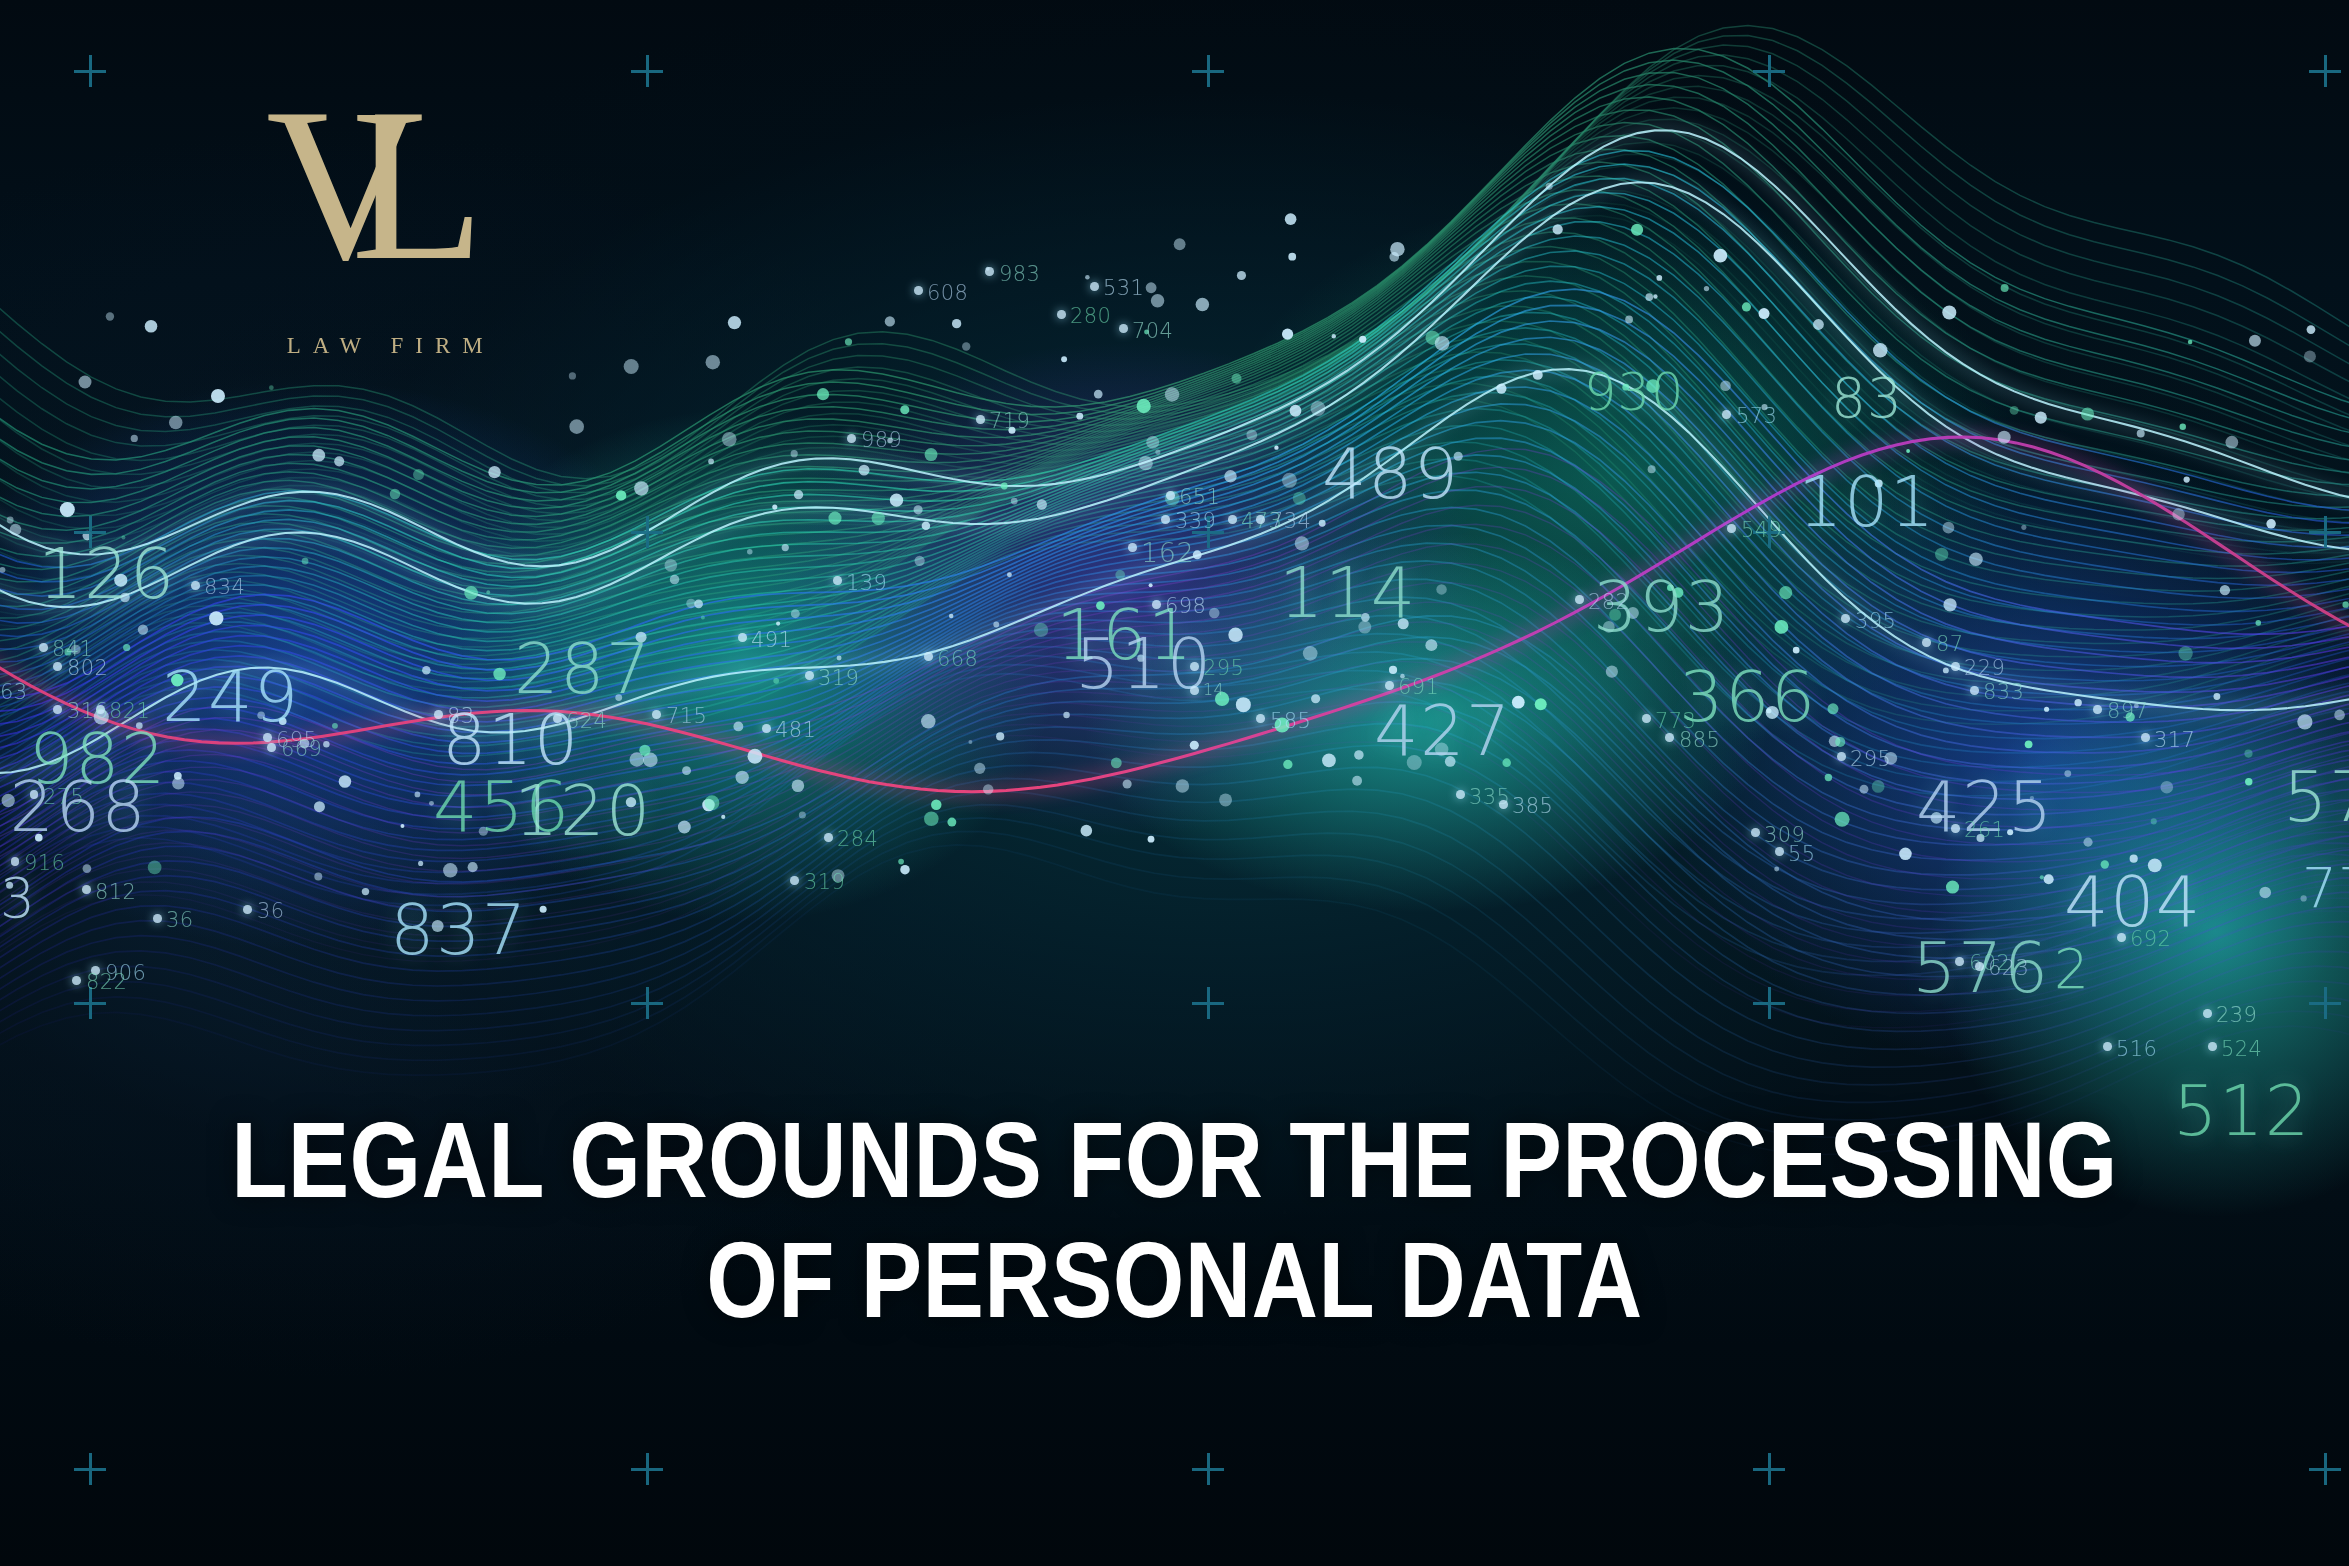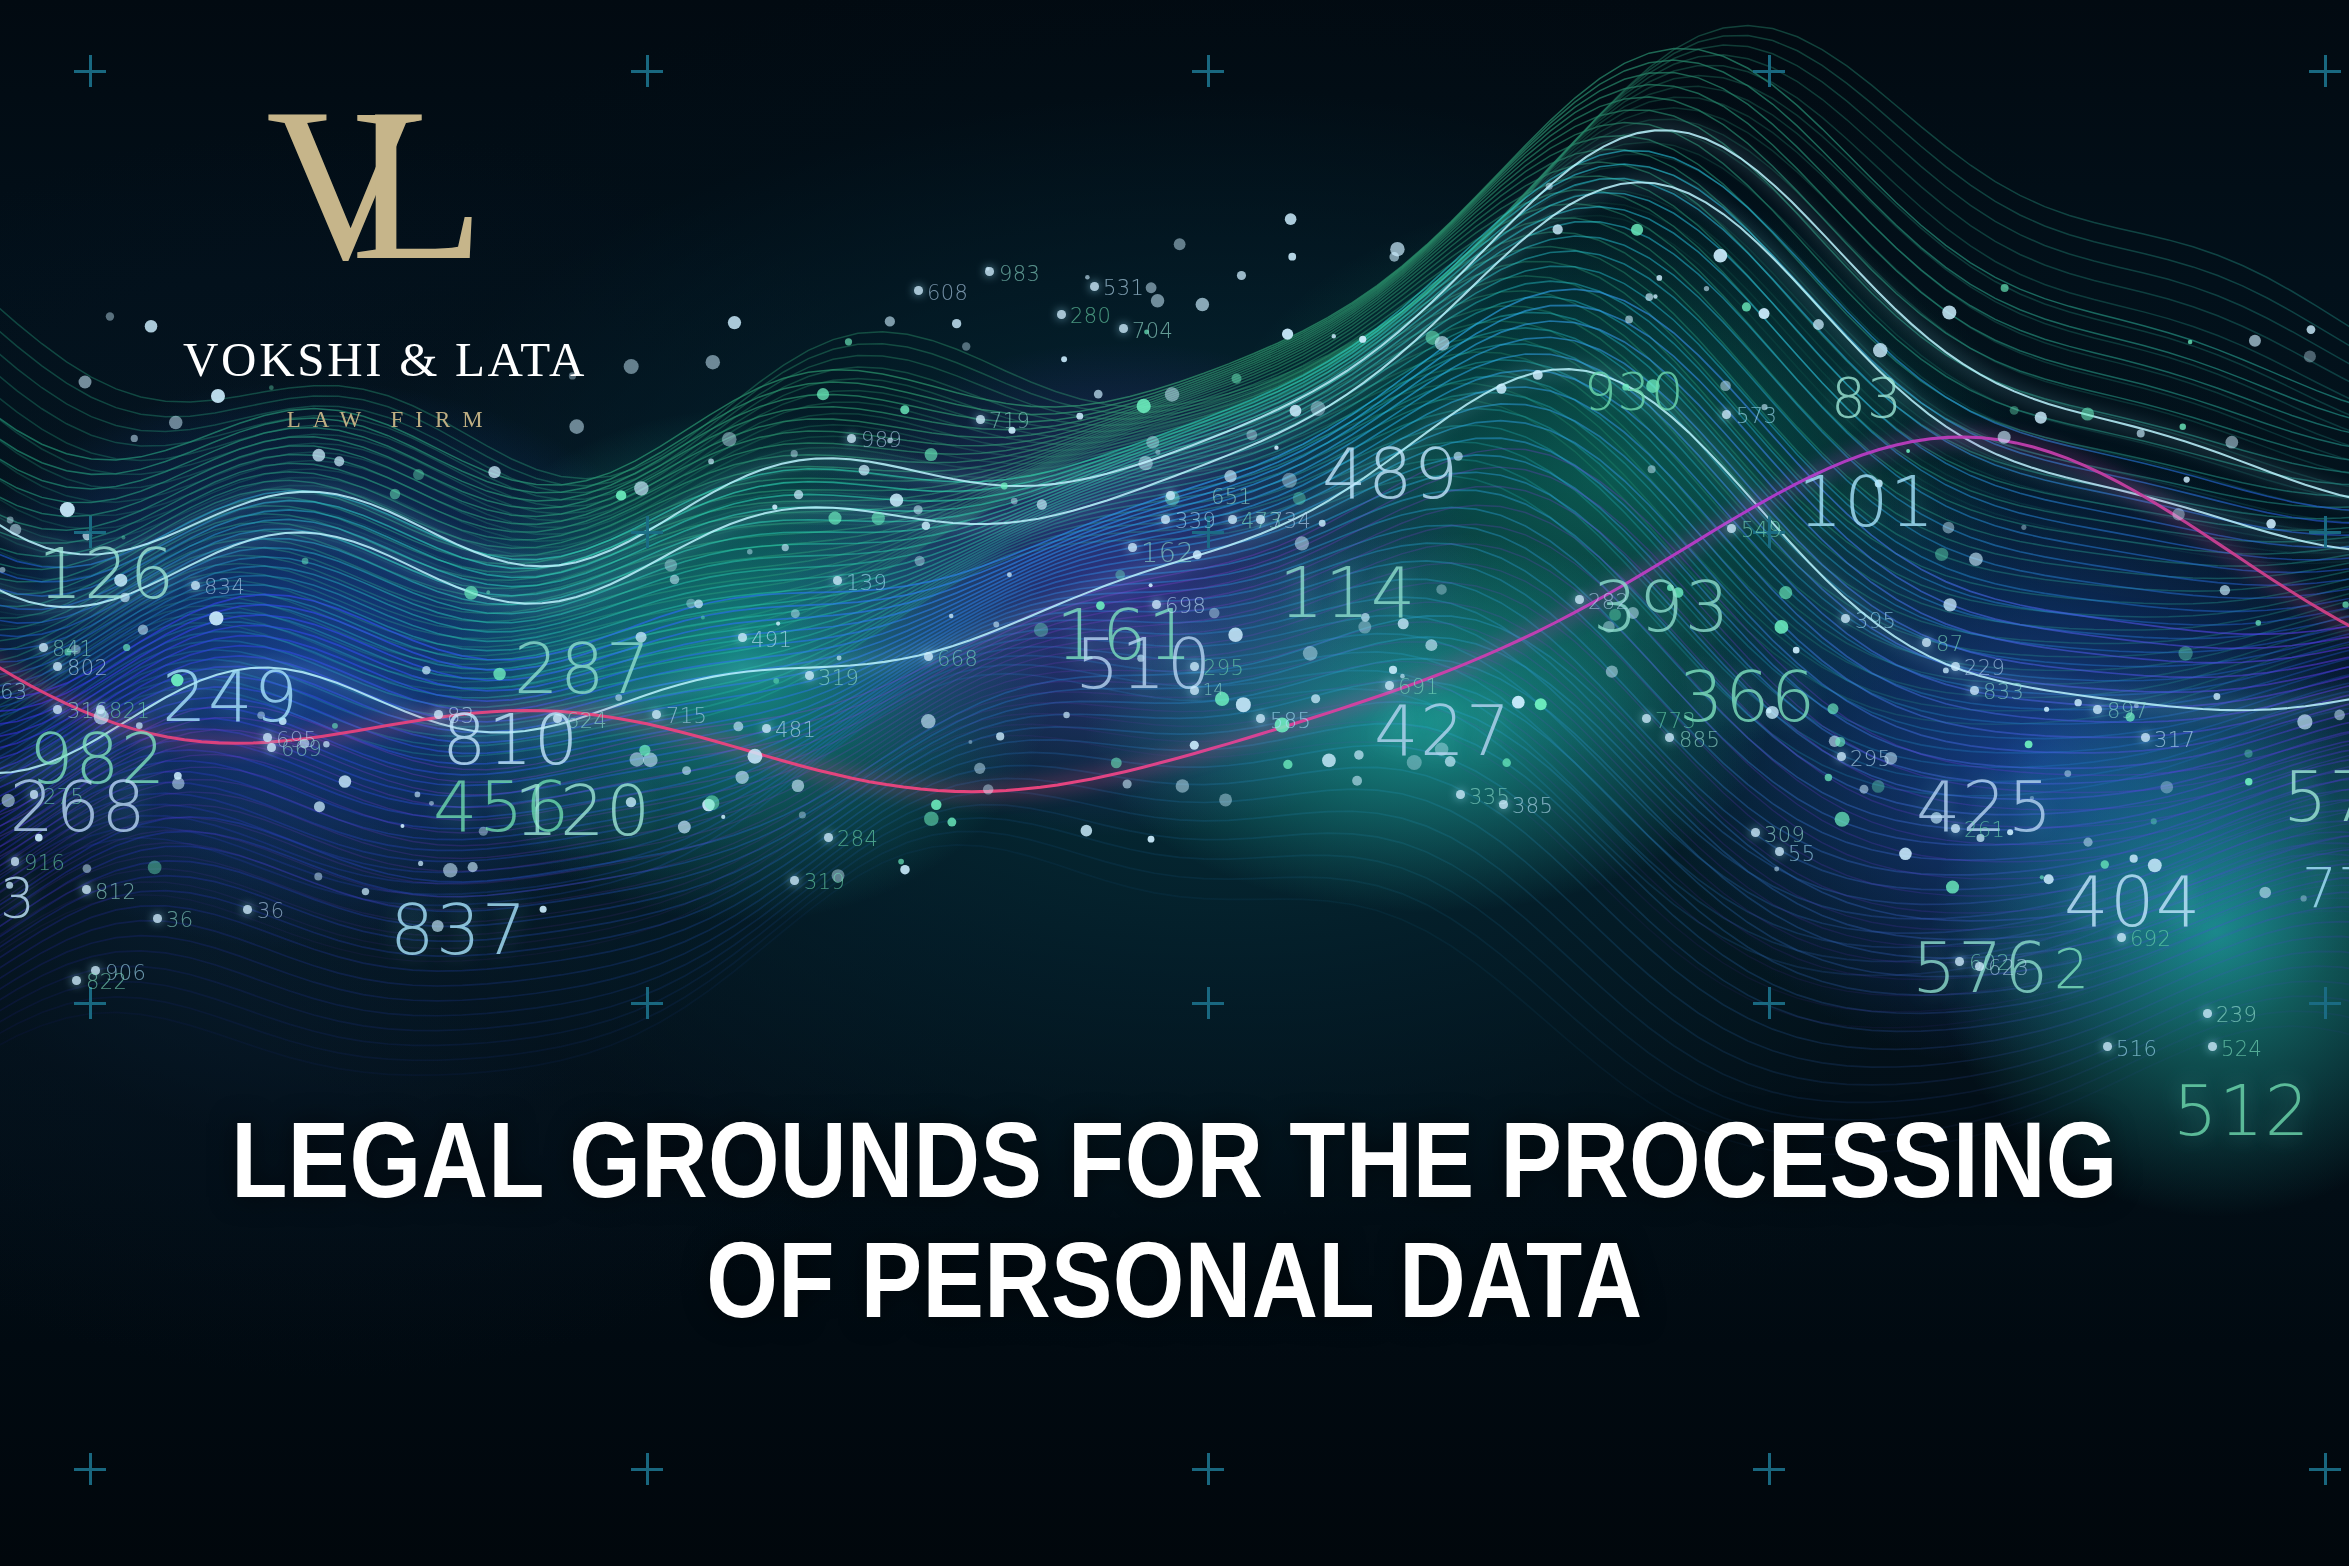--- a/index.html
+++ b/index.html
@@ -764,21 +764,21 @@
       <span class="num" style="left: 937px; top: 647px; font-size: 21px; color: rgb(127, 227, 192); opacity: 0.62;">668</span>
       <div class="dot" style="left: 924px; top: 652px; width: 8.6px; height: 8.6px; background: rgb(207, 238, 255); opacity: 0.8; box-shadow: rgba(160, 230, 255, 0.8) 0px 0px 9.5px;"></div>
       <span class="num" style="left: 666px; top: 704px; font-size: 21px; color: rgb(184, 216, 245); opacity: 0.62;">715</span>
       <div class="dot" style="left: 652px; top: 710px; width: 8.6px; height: 8.6px; background: rgb(207, 238, 255); opacity: 0.8; box-shadow: rgba(160, 230, 255, 0.8) 0px 0px 9.5px;"></div>
       <span class="num" style="left: 566px; top: 709px; font-size: 21px; color: rgb(143, 224, 207); opacity: 0.62;">624</span>
       <div class="dot" style="left: 553px; top: 714px; width: 8.6px; height: 8.6px; background: rgb(207, 238, 255); opacity: 0.8; box-shadow: rgba(160, 230, 255, 0.8) 0px 0px 9.5px;"></div>
       <span class="num" style="left: 775px; top: 718px; font-size: 21px; color: rgb(195, 233, 255); opacity: 0.62;">481</span>
       <div class="dot" style="left: 762px; top: 724px; width: 8.6px; height: 8.6px; background: rgb(207, 238, 255); opacity: 0.8; box-shadow: rgba(160, 230, 255, 0.8) 0px 0px 9.5px;"></div>
       <span class="num" style="left: 837px; top: 827px; font-size: 21px; color: rgb(111, 220, 176); opacity: 0.62;">284</span>
       <div class="dot" style="left: 824px; top: 833px; width: 8.6px; height: 8.6px; background: rgb(207, 238, 255); opacity: 0.8; box-shadow: rgba(160, 230, 255, 0.8) 0px 0px 9.5px;"></div>
-      <span class="num" style="left: 1179px; top: 485px; font-size: 21px; color: rgb(159, 233, 216); opacity: 0.62; padding-left: 32px;">651</span>
+      <span class="num" style="left: 1179px; top: 485px; font-size: 21px; color: rgb(159, 233, 216); opacity: 0.62;">651</span>
       <div class="dot" style="left: 1166px; top: 491px; width: 8.6px; height: 8.6px; background: rgb(207, 238, 255); opacity: 0.8; box-shadow: rgba(160, 230, 255, 0.8) 0px 0px 9.5px;"></div>
       <span class="num" style="left: 1175px; top: 509px; font-size: 21px; color: rgb(169, 231, 255); opacity: 0.62;">339</span>
       <div class="dot" style="left: 1161px; top: 515px; width: 8.6px; height: 8.6px; background: rgb(207, 238, 255); opacity: 0.8; box-shadow: rgba(160, 230, 255, 0.8) 0px 0px 9.5px;"></div>
       <span class="num" style="left: 1241px; top: 509px; font-size: 21px; color: rgb(127, 227, 192); opacity: 0.62;">473</span>
       <div class="dot" style="left: 1228px; top: 515px; width: 8.6px; height: 8.6px; background: rgb(207, 238, 255); opacity: 0.8; box-shadow: rgba(160, 230, 255, 0.8) 0px 0px 9.5px;"></div>
       <span class="num" style="left: 1270px; top: 509px; font-size: 21px; color: rgb(184, 216, 245); opacity: 0.62;">734</span>
       <div class="dot" style="left: 1256px; top: 515px; width: 8.6px; height: 8.6px; background: rgb(207, 238, 255); opacity: 0.8; box-shadow: rgba(160, 230, 255, 0.8) 0px 0px 9.5px;"></div>
       <span class="num" style="left: 1141px; top: 537px; font-size: 27px; color: rgb(143, 224, 207); opacity: 0.62;">162</span>
       <div class="dot" style="left: 1128px; top: 543px; width: 8.6px; height: 8.6px; background: rgb(207, 238, 255); opacity: 0.8; box-shadow: rgba(160, 230, 255, 0.8) 0px 0px 9.5px;"></div>
       <span class="num" style="left: 1165px; top: 594px; font-size: 21px; color: rgb(195, 233, 255); opacity: 0.62;">698</span>
@@ -851,21 +851,20 @@
       <div class="dot" style="left: 243px; top: 905px; width: 8.6px; height: 8.6px; background: rgb(207, 238, 255); opacity: 0.8; box-shadow: rgba(160, 230, 255, 0.8) 0px 0px 9.5px;"></div>
       <span class="num" style="left: 166px; top: 908px; font-size: 21px; color: rgb(143, 224, 207); opacity: 0.62;">36</span>
       <div class="dot" style="left: 153px; top: 914px; width: 8.6px; height: 8.6px; background: rgb(207, 238, 255); opacity: 0.8; box-shadow: rgba(160, 230, 255, 0.8) 0px 0px 9.5px;"></div>
     </div>
 
   <div id="logo">
     <div id="monogram">
       <span class="mv">V</span>
       <span class="ml">L</span>
     </div>
-    <div id="firmname">VOKSHI &amp; LATA</div>
     <div id="lawfirm">LAW FIRM</div>
   </div>
 
   <div id="headline">
     <span class="l1">LEGAL GROUNDS FOR THE PROCESSING</span>
     <span class="l2">OF PERSONAL DATA</span>
   </div>
 
 </div>
 

